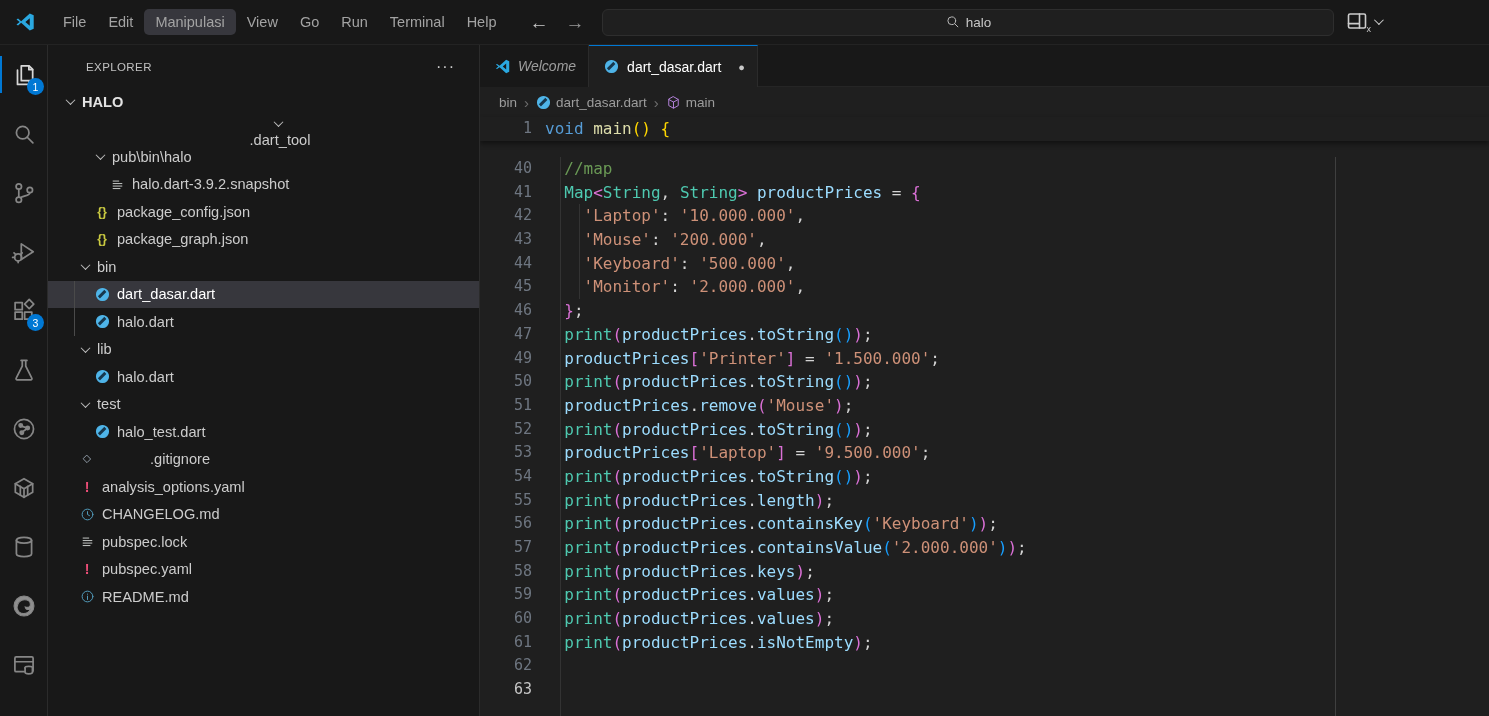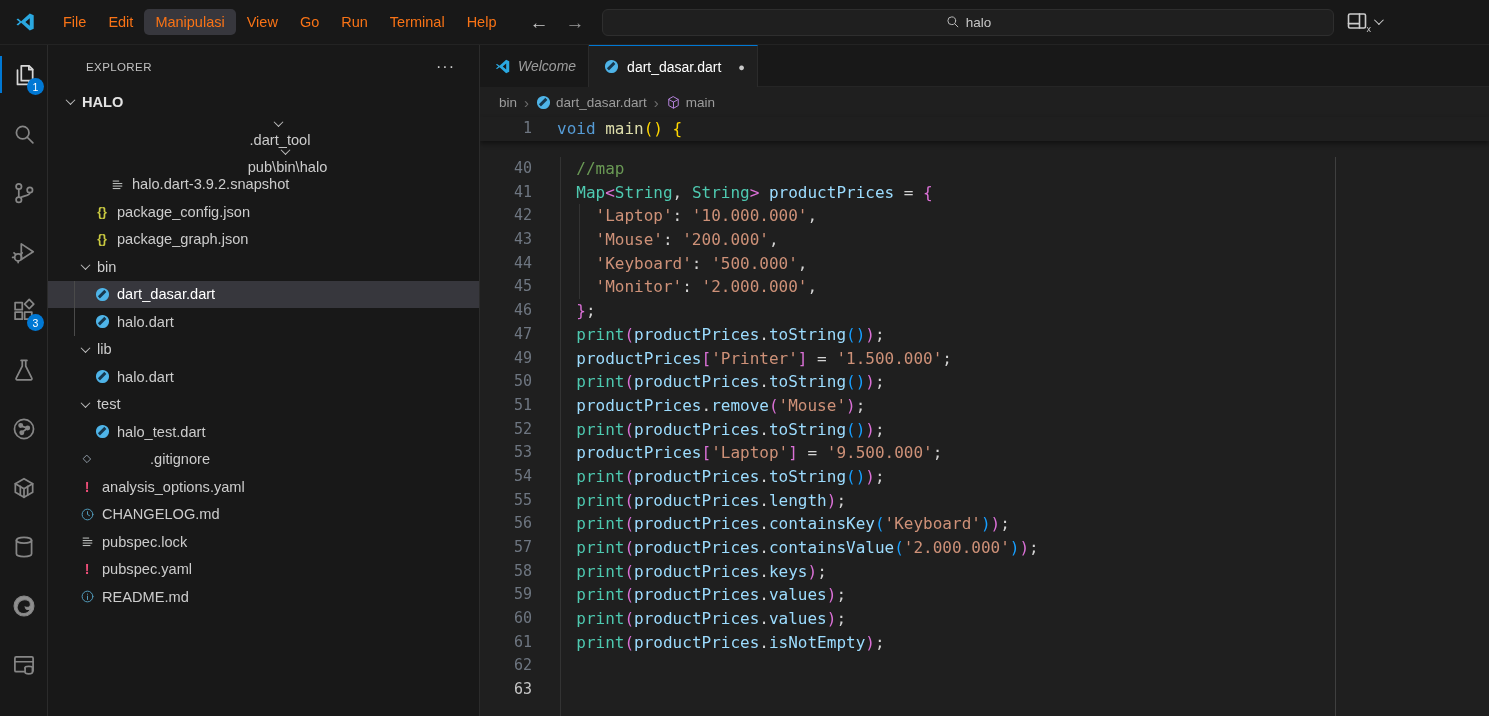--- a/index.html
+++ b/index.html
@@ -5,21 +5,21 @@
   * { margin:0; padding:0; box-sizing:border-box; }
   html,body { width:1489px; height:716px; overflow:hidden; background:#1f1f1f;
               font-family:"Liberation Sans", sans-serif; }
   .window { position:relative; width:1489px; height:716px; background:#1f1f1f; }
 
   
   .titlebar { position:absolute; top:0; left:0; right:0; height:45px; background:#181818;
               border-bottom:1px solid #232323; display:flex; align-items:center; z-index:10; }
   .tb-logo { width:22px; height:22px; margin:0 16px 0 14px; flex:0 0 auto; }
   .menubar { display:flex; align-items:center; height:100%; }
-  .menu-item { color:#f97316; font-size:14.5px; padding:5px 11px; border-radius:5px; cursor:default; }
+  .menu-item { color:#a3a3a3; font-size:14.5px; padding:5px 11px; border-radius:5px; cursor:default; }
   .menu-item.active { background:#37373d; }
   .nav-arrows { position:absolute; left:527px; top:0; height:45px; display:flex; align-items:center; gap:12px; }
   .nav-arrow { color:#cccccc; font-size:19px; width:24px; text-align:center; }
   .nav-arrow.fwd { color:#9a9a9a; }
   .cmd-center { position:absolute; left:602px; top:9px; width:732px; height:27px; background:#1f1f1f;
                 border:1px solid #2e2e2e; border-radius:6px; display:flex; align-items:center;
                 justify-content:center; gap:6px; color:#c6c6c6; font-size:13.5px; }
   .layout-ctl { position:absolute; left:1344px; top:8px; display:flex; align-items:center; gap:4px; }
   .layout-box { position:relative; width:26px; height:26px; display:flex; align-items:center; justify-content:center; }
   .layout-x { position:absolute; right:-1px; bottom:0; font-size:9px; color:#cccccc; background:#181818; border-radius:50%; line-height:9px; }
@@ -74,21 +74,21 @@
             box-shadow:0 3px 5px rgba(0,0,0,0.45); }
   .codearea { position:absolute; top:96px; bottom:0; left:0; right:0; overflow:hidden;margin-top:16px; }
   .ruler { position:absolute; left:855px; top:0; bottom:0; width:1px; background:#3f3f3f; }
   .iguide { position:absolute; left:80px; top:0; bottom:0; width:1px; background:#333333; }
   .cl { position:relative; height:23.7px; line-height:23.7px; }
   .cl .g2 { position:absolute; left:99px; top:0; bottom:0; width:1px; background:#333333; }
   .ln { position:absolute; left:0; top:0; width:52px; text-align:right; color:#6e7681;
         font:15px "DejaVu Sans Mono", monospace; line-height:23.7px; }
   .cl.cur .ln, .sticky .ln { color:#c6c6c6; }
   .sticky .ln { color:#6e7681; }
-  .ct { position:absolute; left:77px; top:0; white-space:pre;
+  .ct { position:absolute; left:65px; top:0; white-space:pre;
         font:16px "DejaVu Sans Mono", monospace; line-height:23.7px; }
   .kw{color:#569cd6}.fn{color:#dcdcaa}.ty{color:#4ec9b0}.vr{color:#9cdcfe}.pr{color:#9cdcfe}
   .st{color:#ce9178}.cm{color:#6a9955}.b1{color:#ffd700}.b2{color:#da70d6}.b3{color:#179fff}.pl{color:#d4d4d4}
 </style>
 </head>
 <body>
 
 <div class="window">
 
   <div class="titlebar">
@@ -222,21 +222,21 @@
             <span class="twisty-chev"></span>
           </span>
           <span class="lbl">HALO</span>
         </div>
         <div class="tree-row" style="padding-left: 29px; flex-direction: column;">
           <span class="twisty">
             <span class="twisty-chev"></span>
           </span>
           <span class="lbl">.dart_tool</span>
         </div>
-        <div class="tree-row" style="padding-left: 44px; flex-direction: column;">
+        <div class="tree-row" style="padding-left: 44px;">
           <span class="twisty">
             <span class="twisty-chev"></span>
           </span>
           <span class="lbl">pub\bin\halo</span>
         </div>
         <div class="tree-row" style="padding-left: 59px;">
           <span class="ficon">
             <svg width="15" height="15" viewBox="0 0 24 24" fill="none" stroke="#c5c8c6" stroke-width="1.6" stroke-linecap="round" stroke-linejoin="round">
               <path d="M5 6.5h9M5 10.5h14M5 14.5h14M5 18.5h11"></path>
             </svg>

